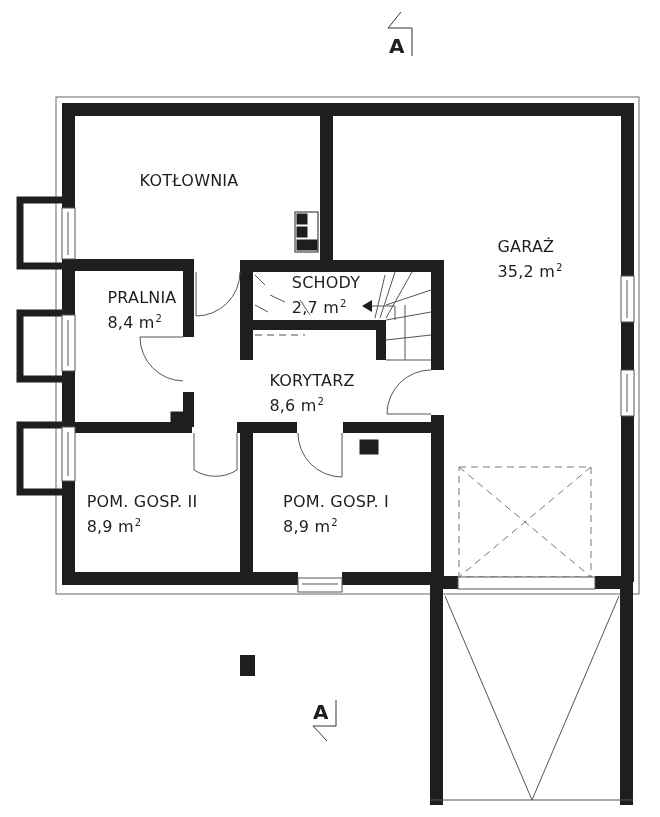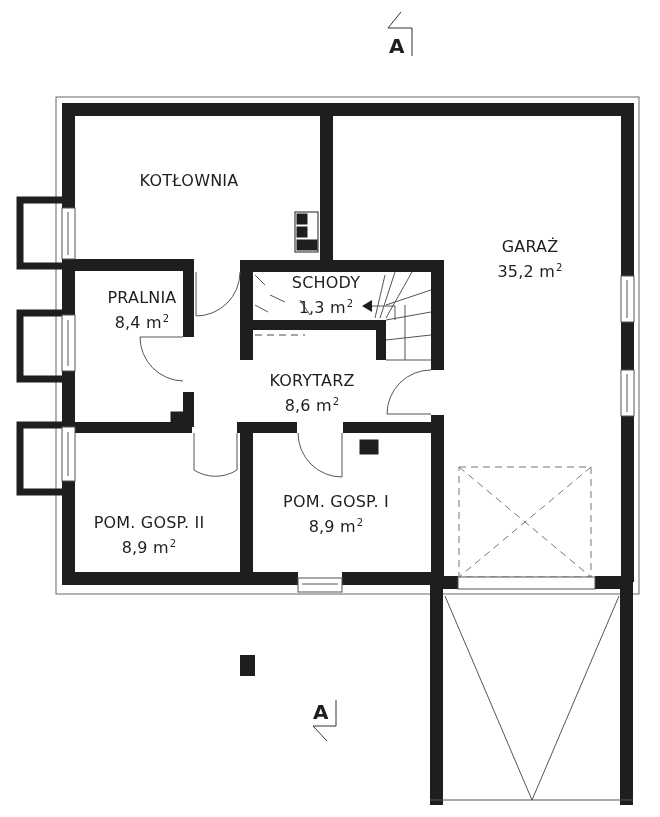--- a/index.html
+++ b/index.html
@@ -1,18 +1,18 @@
 <!DOCTYPE html>
 <html><head>
 <meta charset="utf-8">
 <style>
   html, body { margin: 0; padding: 0; background: #ffffff; }
   body { width: 660px; height: 817px; position: relative; overflow: hidden; font-family: "DejaVu Sans", sans-serif; }
   svg#plan { position: absolute; left: 0; top: 0; }
-  .lbl { position: absolute; text-align: center; color: #1e1e1e; font-family: "DejaVu Sans", sans-serif; font-size: 16px; line-height: 21px; letter-spacing: 0.2px; white-space: nowrap; transform: translateX(-50%); }
+  .lbl { position: absolute; color: #1e1e1e; font-family: "DejaVu Sans", sans-serif; font-size: 16px; line-height: 21px; letter-spacing: 0.2px; white-space: nowrap; transform: translateX(-50%); }
   .lbl .area sup { font-size: 10px; vertical-align: 6px; margin-left: 1px; }
   .sec { position: absolute; font-family: "DejaVu Sans", sans-serif; font-weight: bold; font-size: 20px; color: #1e1e1e; }
 </style>
 </head>
 <body>
 
 <svg id="plan" width="660" height="817" viewBox="0 0 660 817">
 
   <g stroke="#666" stroke-width="1" fill="none">
     <rect x="56" y="97" width="583" height="497"></rect>
@@ -157,29 +157,29 @@
   <div class="area"><span>35,2 m</span><sup>2</sup></div>
 </div>
 
 <div class="lbl" style="left:142px; top:287px;">
   <div>PRALNIA</div>
   <div class="area"><span>8,4 m</span><sup>2</sup></div>
 </div>
 
 <div class="lbl" style="left:326px; top:272px;">
   <div>SCHODY</div>
-  <div class="area"><span>1,3 m</span><sup>2</sup></div>
+  <div class="area"><span>2,7 m</span><sup>2</sup></div>
 </div>
 
 <div class="lbl" style="left:312px; top:370px;">
   <div>KORYTARZ</div>
   <div class="area"><span>8,6 m</span><sup>2</sup></div>
 </div>
 
-<div class="lbl" style="left:149px; top:491px;margin-top:21px;">
+<div class="lbl" style="left:142px; top:491px;">
   <div>POM. GOSP. II</div>
   <div class="area"><span>8,9 m</span><sup>2</sup></div>
 </div>
 
 <div class="lbl" style="left:336px; top:491px;">
   <div>POM. GOSP. I</div>
   <div class="area"><span>8,9 m</span><sup>2</sup></div>
 </div>
 
 </body></html>

